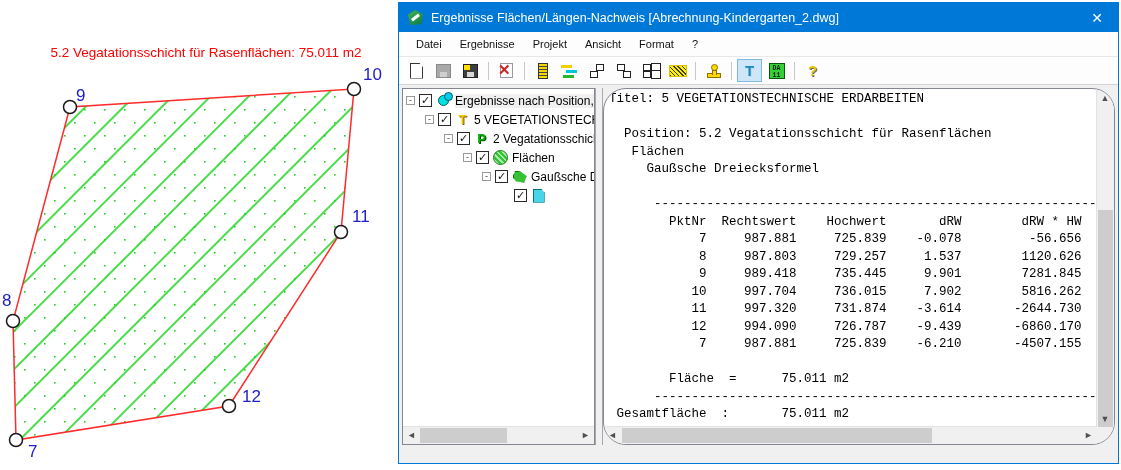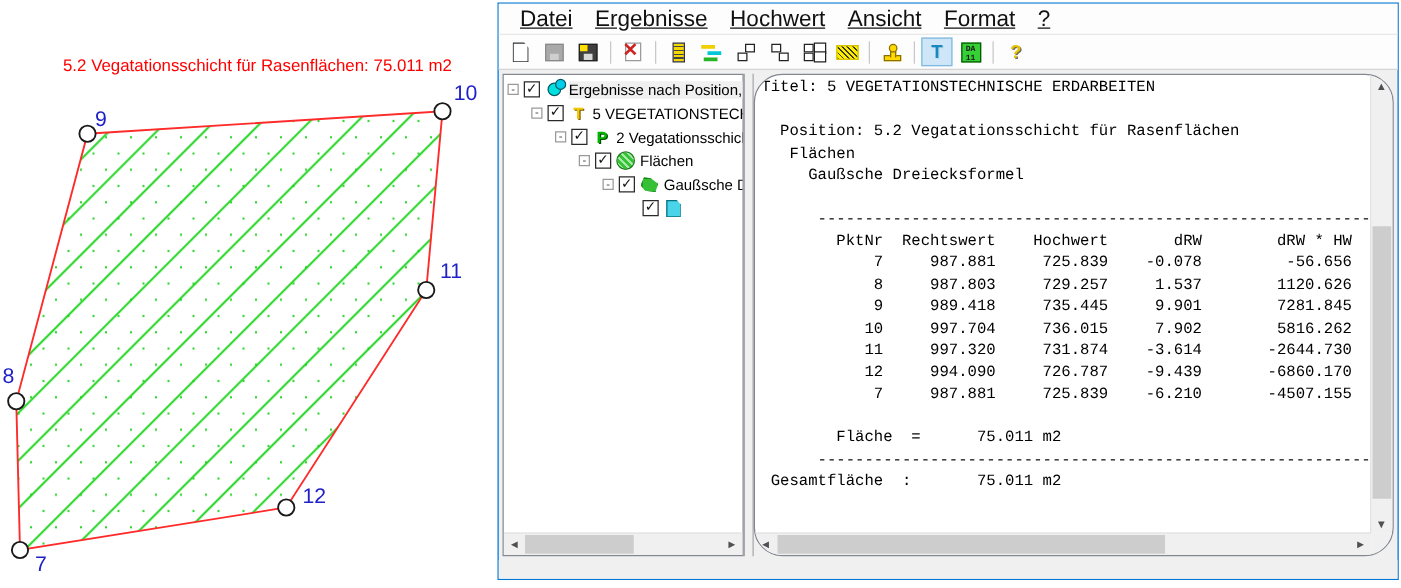--- a/index.html
+++ b/index.html
@@ -19,21 +19,21 @@
             background:linear-gradient(145deg,#43b553,#0c7a45);
             clip-path:polygon(48% 0,100% 28%,88% 95%,14% 100%,0 30%);}
   .app-icon:after{content:"";position:absolute;left:3px;top:6px;width:9px;height:3px;background:#fff;
                   transform:rotate(-38deg);}
   .titlebar-text{font-size:12.5px;flex:1 1 auto;white-space:nowrap;overflow:hidden;}
   .close-btn{width:42px;height:29px;display:flex;align-items:center;justify-content:center;
              font-size:14px;color:#fff;flex:0 0 auto;cursor:default;}
 
   .menubar{height:24px;background:#fdfdfd;display:flex;align-items:center;padding-left:8px;
            border-bottom:1px solid #e8e8e8;flex:0 0 auto;}
-  .menu-item{font-size:18px;color:#111;padding:0 9px;line-height:23px;text-decoration:underline;}
+  .menu-item{font-size:11px;color:#111;padding:0 9px;line-height:23px;}
 
   .toolbar{height:27px;background:#fdfdfd;display:flex;align-items:center;padding-left:4px;
            border-bottom:1px solid #d4d4d4;flex:0 0 auto;}
   .tb-btn{width:25px;height:23px;display:flex;align-items:center;justify-content:center;
           border:1px solid transparent;margin:0 1px;position:relative;box-sizing:border-box;}
   .tb-btn.selected{background:#cfe6f8;border-color:#7fb8e0;}
   .tb-sep{width:1px;height:18px;background:#c8c8c8;margin:0 4px;}
 
   
   .tbi{position:relative;display:block;}
@@ -164,25 +164,30 @@
           <text x="352" y="222" fill="#2020c8" font-size="17" font-family="Liberation Sans, sans-serif">11</text>
           <circle cx="229" cy="406" r="6.5" fill="#fff" stroke="#1a1a1a" stroke-width="1.5"></circle>
           <text x="242" y="402" fill="#2020c8" font-size="17" font-family="Liberation Sans, sans-serif">12</text>
           <text x="206" y="57" fill="#ff0000" text-anchor="middle" font-size="13.5" font-family="Liberation Sans, sans-serif">5.2 Vegatationsschicht für Rasenflächen: 75.011 m2</text>
         </g>
     </svg>
   </div>
 
   <div class="app-window">
 
+    <div class="titlebar">
+      <span class="app-icon"></span>
+      <span class="titlebar-text">Ergebnisse Flächen/Längen-Nachweis [Abrechnung-Kindergarten_2.dwg]</span>
+      <span class="close-btn">✕</span>
+    </div>
 
     <div class="menubar">
         <div class="menu-item">Datei</div>
         <div class="menu-item">Ergebnisse</div>
-        <div class="menu-item">Hochwert</div>
+        <div class="menu-item">Projekt</div>
         <div class="menu-item">Ansicht</div>
         <div class="menu-item">Format</div>
         <div class="menu-item">?</div>
       </div>
 
     <div class="toolbar">
         <span class="tb-btn">
           <span class="tbi icon-new-document"></span>
         </span>
         <span class="tb-btn disabled">

